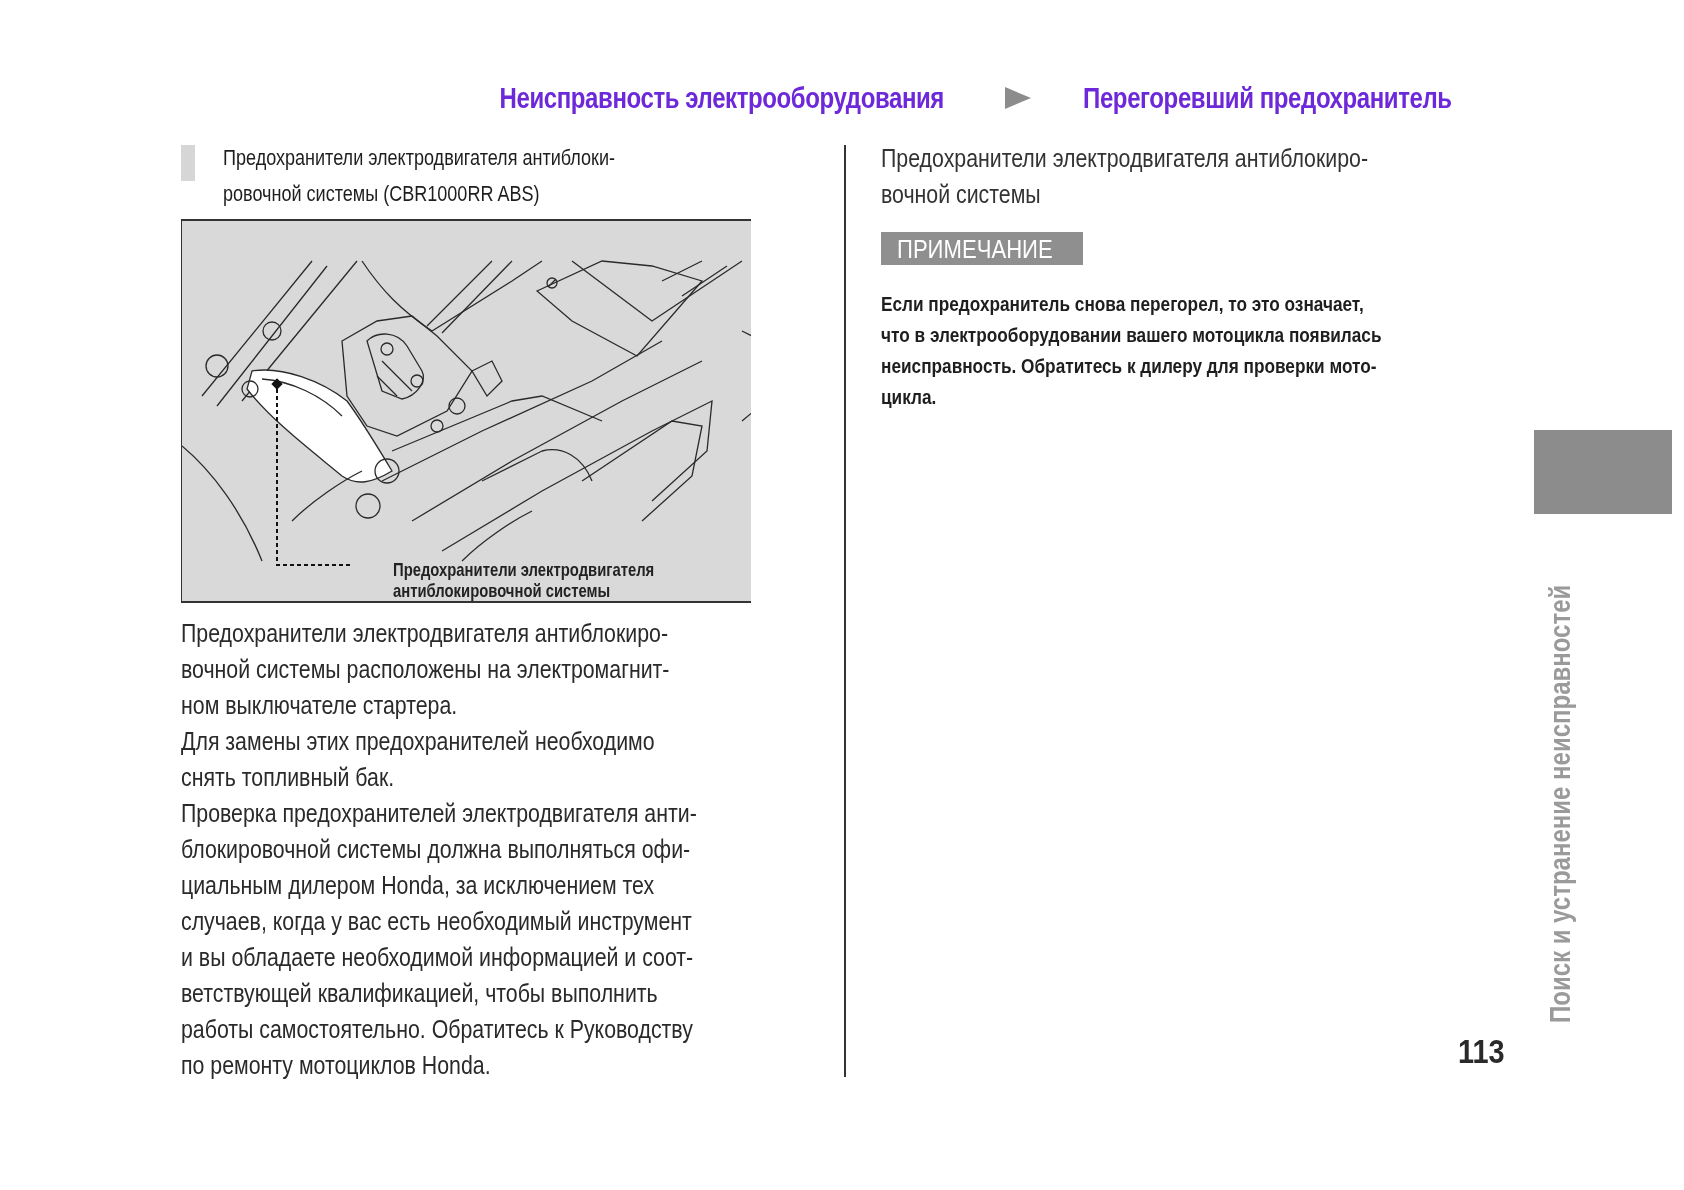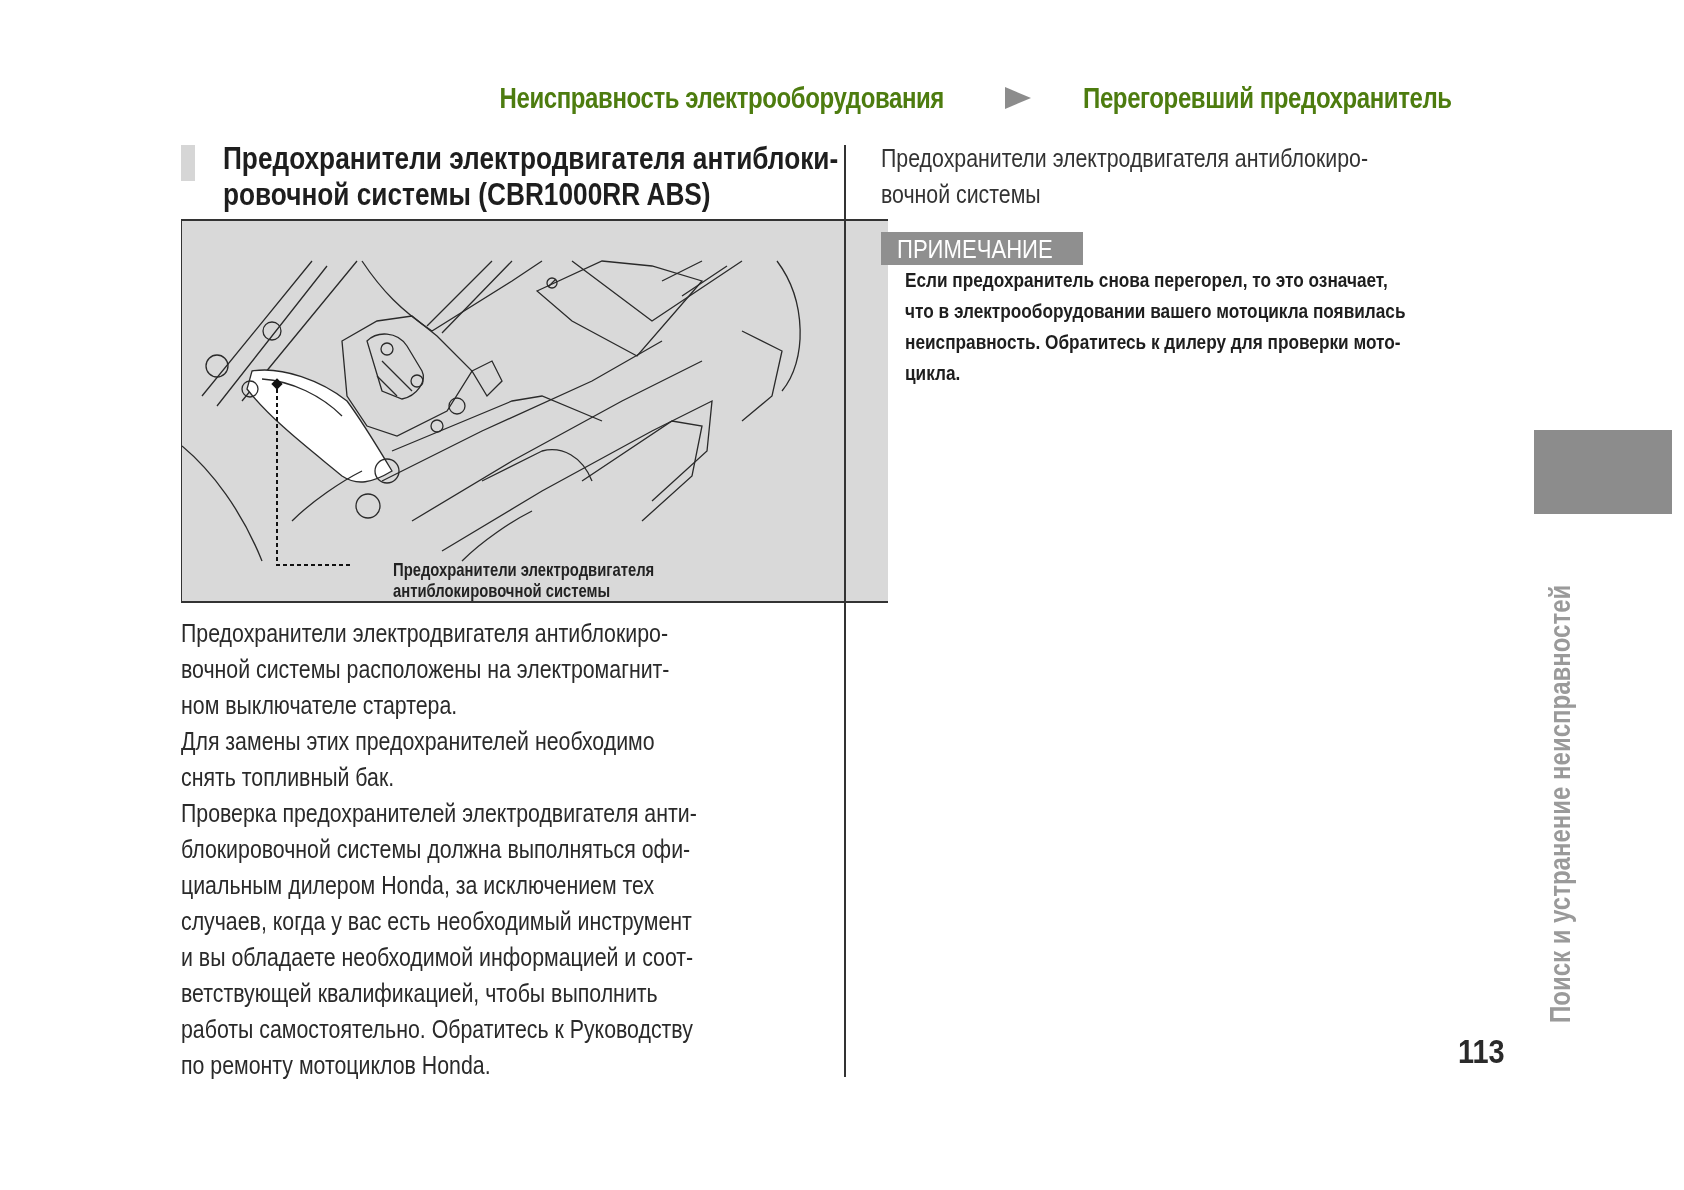--- a/index.html
+++ b/index.html
@@ -6,38 +6,38 @@
   body {
     width: 1684px; height: 1190px; position: relative; overflow: hidden;
     background: #ffffff; color: #2a2a2a;
     font-family: "Liberation Sans", "DejaVu Sans", sans-serif;
   }
 
   
   .running-header {
     position: absolute; right: 186px; top: 78px; height: 40px;
     display: flex; align-items: center; gap: 12px;
-    color: #4d7c0f; font-weight: bold; font-size: 30px; letter-spacing: -0.5px;
+    color: #6d28d9; font-weight: bold; font-size: 30px; letter-spacing: -0.5px;
   }
   .running-header .hdr-text { display: inline-block; transform: scaleX(0.8); transform-origin: center; }
   .hdr-arrow {
     width: 0; height: 0; border-top: 11px solid transparent; border-bottom: 11px solid transparent;
     border-left: 26px solid #8c8c8c; margin: 0 -6px;
   }
 
   
   .section-bar { position: absolute; left: 181px; top: 145px; width: 14px; height: 36px; background: #d6d6d6; }
   .section-heading {
     position: absolute; left: 223px; top: 140px; width: 620px;
-    font-weight: bold; font-size: 32px; line-height: 36px; color: #1e1e1e;
+    font-weight: normal; font-size: 22px; line-height: 36px; color: #1e1e1e;
   }
   .section-heading .line { display: block; transform: scaleX(0.82); transform-origin: left; white-space: nowrap; }
 
   .figure {
-    position: absolute; left: 181px; top: 219px; width: 707px; height: 384px;
+    position: absolute; left: 181px; top: 219px; width: 570px; height: 384px;
     background: #d9d9d9; border-top: 2px solid #333; border-left: 1px solid #333; border-bottom: 2px solid #333;
     box-sizing: border-box; overflow: hidden;
   }
   .figure svg { position: absolute; left: 0; top: 0; }
   .figure-callout {
     position: absolute; left: 211px; top: 338px;
     font-weight: bold; font-size: 19px; line-height: 21px; color: #222;
   }
   .figure-callout .line { display: block; transform: scaleX(0.78); transform-origin: left; white-space: nowrap; }
 
@@ -56,22 +56,22 @@
   }
   .right-title .line { display: block; transform: scaleX(0.82); transform-origin: left; white-space: nowrap; }
 
   .note-label {
     position: absolute; left: 881px; top: 232px; width: 202px; height: 33px;
     background: #8f8f8f; color: #fff; font-size: 26px; line-height: 35px; overflow: hidden;
   }
   .note-label span { display: inline-block; transform: scaleX(0.85); transform-origin: left; margin-left: 16px; white-space: nowrap; }
 
   .note-text {
-    position: absolute; left: 881px; top: 264px; width: 640px;
-    font-weight: bold; font-size: 21px; line-height: 31px; color: #1e1e1e; margin-left: 24px;
+    position: absolute; left: 881px; top: 288px; width: 640px;
+    font-weight: bold; font-size: 21px; line-height: 31px; color: #1e1e1e;
   }
   .note-text .line { display: block; transform: scaleX(0.82); transform-origin: left; white-space: nowrap; }
 
   
   .side-tab { position: absolute; left: 1534px; top: 430px; width: 138px; height: 84px; background: #8c8c8c; }
   .side-label {
     position: absolute; left: 1540px; top: 1023px;
     transform: rotate(-90deg); transform-origin: left top;
     font-weight: bold; font-size: 30px; color: #9a9a9a; white-space: nowrap;
     width: 490px; height: 40px; line-height: 40px;

